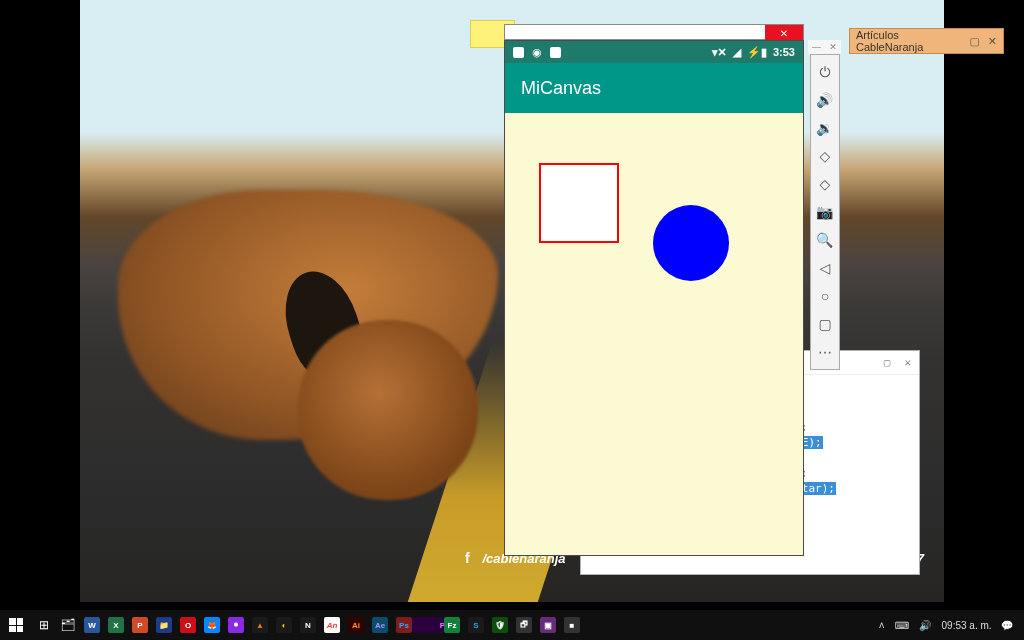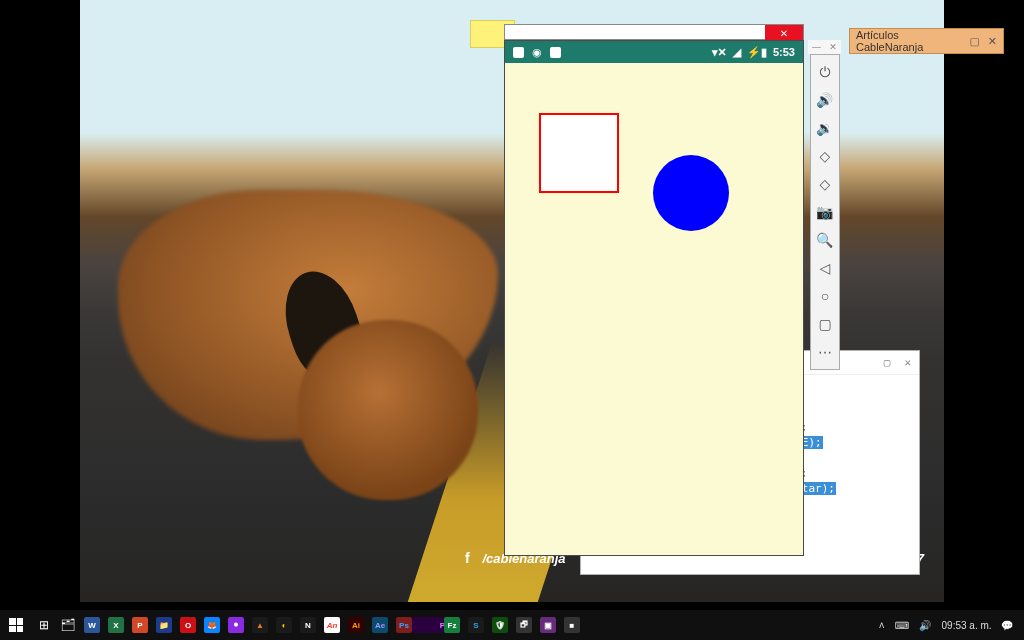--- a/index.html
+++ b/index.html
@@ -252,22 +252,25 @@
   <div class="statusbar">
     <div class="status-left">
       <span class="sq-icon"></span>
       <span>◉</span>
       <span class="sq-icon"></span>
     </div>
     <div class="status-right">
       <span>▾✕</span>
       <span>◢</span>
       <span class="bolt">⚡▮</span>
-      <span>5:53</span>
-    </div>
+      <span>3:53</span>
+    </div>
+  </div>
+  <div class="appbar">
+    <span>MiCanvas</span>
   </div>
   <div class="canvas-area">
     <div class="red-rect"></div>
     <div class="blue-circle"></div>
   </div>
 </div>
 
 <div class="emu-toolbar">
   <div class="tbtn">⏻</div>
   <div class="tbtn">🔊</div>

